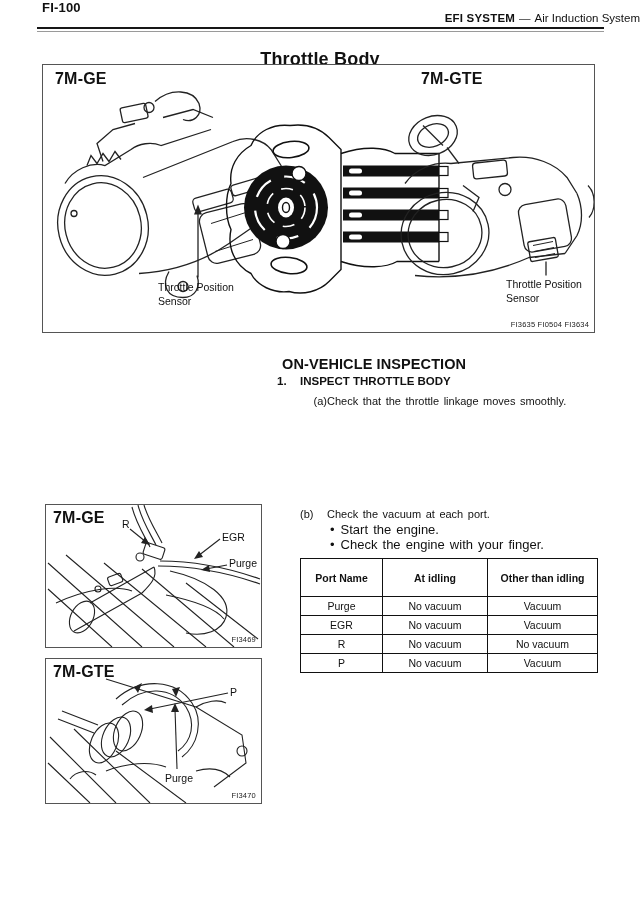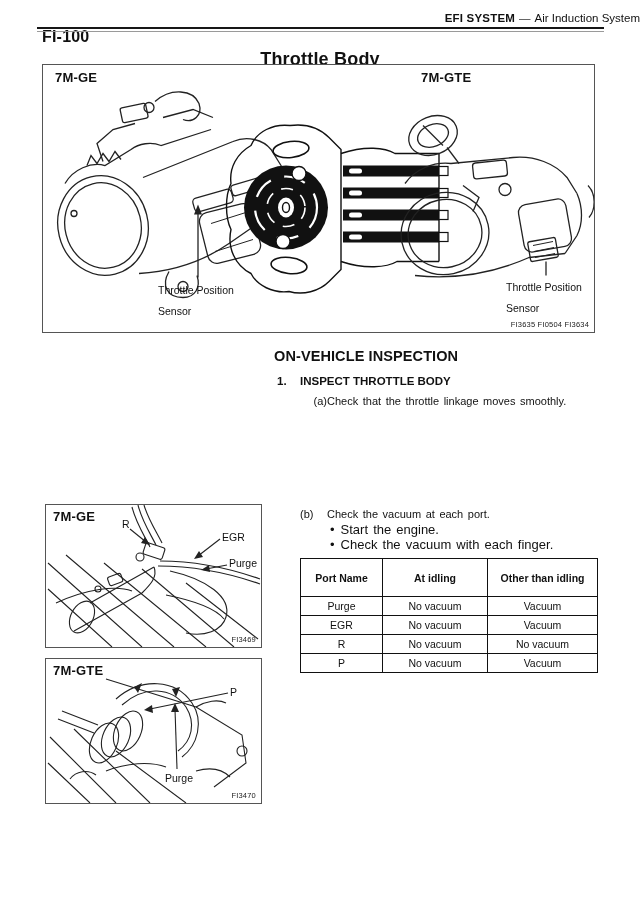--- a/index.html
+++ b/index.html
@@ -5,37 +5,37 @@
   * { box-sizing: border-box; }
   html,body { margin:0; padding:0; }
   body {
     width:640px; height:904px; background:#fff; position:relative;
     font-family:"Liberation Sans", sans-serif; color:#111;
     overflow:hidden;
   }
   .abs { position:absolute; }
 
   
-  .page-num { left:42px; top:28px; font-size:16px; font-weight:bold; letter-spacing:.2px; }
+  .page-num { left:42px; top:0; font-size:13px; font-weight:bold; letter-spacing:.2px; }
   .header-center { left:0; right:0; top:12px; text-align:right; font-size:11.5px; }
   .header-center .hb { font-weight:bold; letter-spacing:.2px; }
   .header-center .hd { margin:0 4px; color:#333; }
   .rule1 { left:37px; right:36px; top:27px; height:2.4px; background:#161616; }
   .rule2 { left:37px; right:36px; top:31px; height:1px; background:#9a9a9a; }
 
   .page-title { left:0; right:0; top:40px; text-align:center; font-size:18px; font-weight:bold; letter-spacing:.2px; }
 
   
   .figbox { border:1.5px solid #555; background:#fff; }
   .main-fig { left:42px; top:64px; width:553px; height:269px; }
   .ge-fig  { left:45px; top:504px; width:217px; height:144px; }
   .gte-fig { left:45px; top:658px; width:217px; height:146px; }
-  .figlabel { position:absolute; top:5px; font-size:13px; font-weight:bold; letter-spacing:.2px; }
+  .figlabel { position:absolute; top:5px; font-size:16px; font-weight:bold; letter-spacing:.2px; }
   .figcode { position:absolute; right:5px; bottom:3px; font-size:7.5px; color:#222; letter-spacing:.2px; }
-  .callout { position:absolute; font-size:10.5px; line-height:21px; color:#111; }
+  .callout { position:absolute; font-size:10.5px; line-height:14px; color:#111; }
   .fig-svg { position:absolute; left:0; top:0; width:100%; height:100%; }
   .hose-label { position:absolute; font-size:10.5px; font-weight:normal; color:#111; }
 
   
   .sec-heading { left:274px; top:348px; font-size:14.5px; font-weight:bold; letter-spacing:.1px; }
   .step { left:277px; top:375px; font-size:11.5px; font-weight:bold; }
   .step .num { display:inline-block; width:23px; }
   .sub { font-size:11px; word-spacing:1.5px; }
   .sub .slabel { display:inline-block; width:27px; word-spacing:0; }
   .sub-a { left:300px; top:395px;text-align:right; }
@@ -147,35 +147,35 @@
       <line x1="503" y1="196" x2="503" y2="210"></line>
     </g>
   </svg>
   <span class="figlabel" style="left:12px;">7M-GE</span>
   <span class="figlabel" style="left:378px;">7M-GTE</span>
   <div class="callout" style="left:115px; top:215px; width:95px;">Throttle Position Sensor</div>
   <div class="callout" style="left:463px; top:212px; width:95px;">Throttle Position Sensor</div>
   <span class="figcode">FI3635 FI0504 FI3634</span>
 </div>
 
-<h2 class="abs sec-heading" style="margin:0;">ON-VEHICLE INSPECTION</h2>
+<h2 class="abs sec-heading" style="margin:8px;">ON-VEHICLE INSPECTION</h2>
 
 <div class="abs step">
   <span class="num">1.</span><span>INSPECT THROTTLE BODY</span>
 </div>
 
 <div class="abs sub sub-a">
   <span class="slabel">(a)</span><span>Check that the throttle linkage moves smoothly.</span>
 </div>
 
 <div class="abs sub sub-b">
   <span class="slabel">(b)</span><span>Check the vacuum at each port.</span>
 </div>
 <div class="abs bullet bullet-1">Start the engine.</div>
-<div class="abs bullet bullet-2">Check the vacuum with each finger.</div>
+<div class="abs bullet bullet-2">Check the engine with your finger.</div>
 
 <div class="abs vtable-wrap">
   <table class="vtable">
     <colgroup>
         <col class="col1">
         <col class="col2">
         <col class="col3">
       </colgroup>
     <thead>
       <tr>

